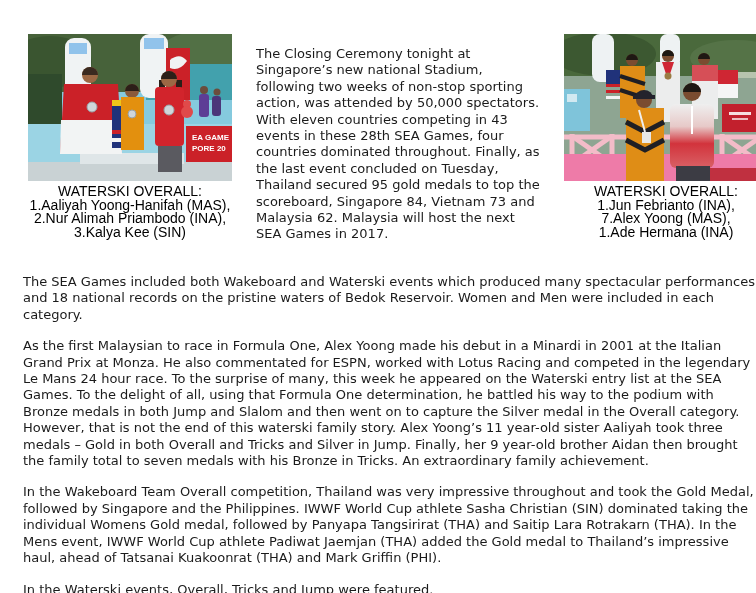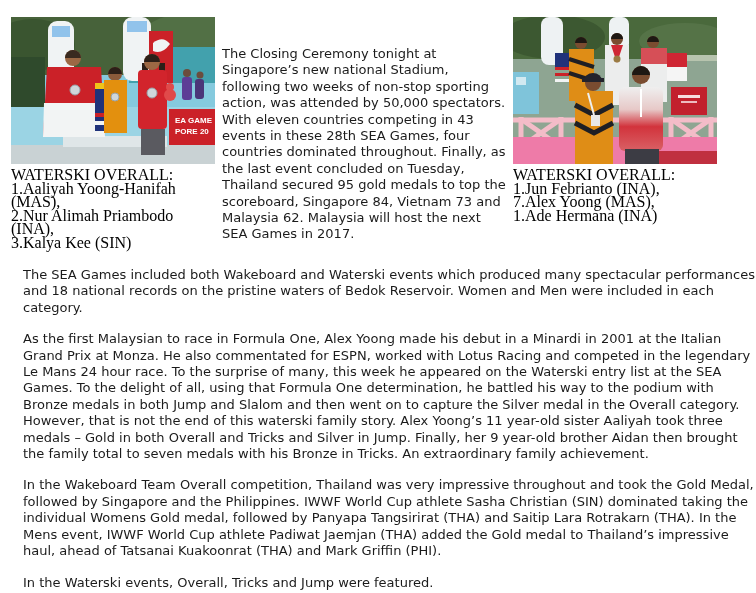--- a/index.html
+++ b/index.html
@@ -7,28 +7,29 @@
     position:relative;
     width:756px;height:593px;
     background:#ffffff;
     box-sizing:border-box;
     padding:17px 10px 0 11px;
     font-family:"DejaVu Sans",sans-serif;
     color:#1b1b1b;
     overflow:hidden;
   }
   .top-row{display:flex;gap:7px;align-items:flex-start;}
-  .fig{width:204px;flex:0 0 204px;margin:0;}
+  .fig{width:204px;flex:0 0 204px;margin:17px;}
   .photo{width:204px;height:147px;overflow:hidden;background:#9bb;}
   .photo svg{display:block;}
   .caption{
     margin-top:4px;
-    font-family:Liberation Serif, serif;
-    font-size:16px;line-height:13.5px;
+    font-family:Liberation Sans, sans-serif;
+    font-size:14px;line-height:13.5px;
     color:#000;
+    text-align:center;
   }
   .intro{
     width:284px;flex:0 0 284px;
     font-size:13px;line-height:16.4px;
     letter-spacing:0;
     margin-top:29px;
   }
   .body-para{
     width:735px;
     margin:15px 0 0 12px;

